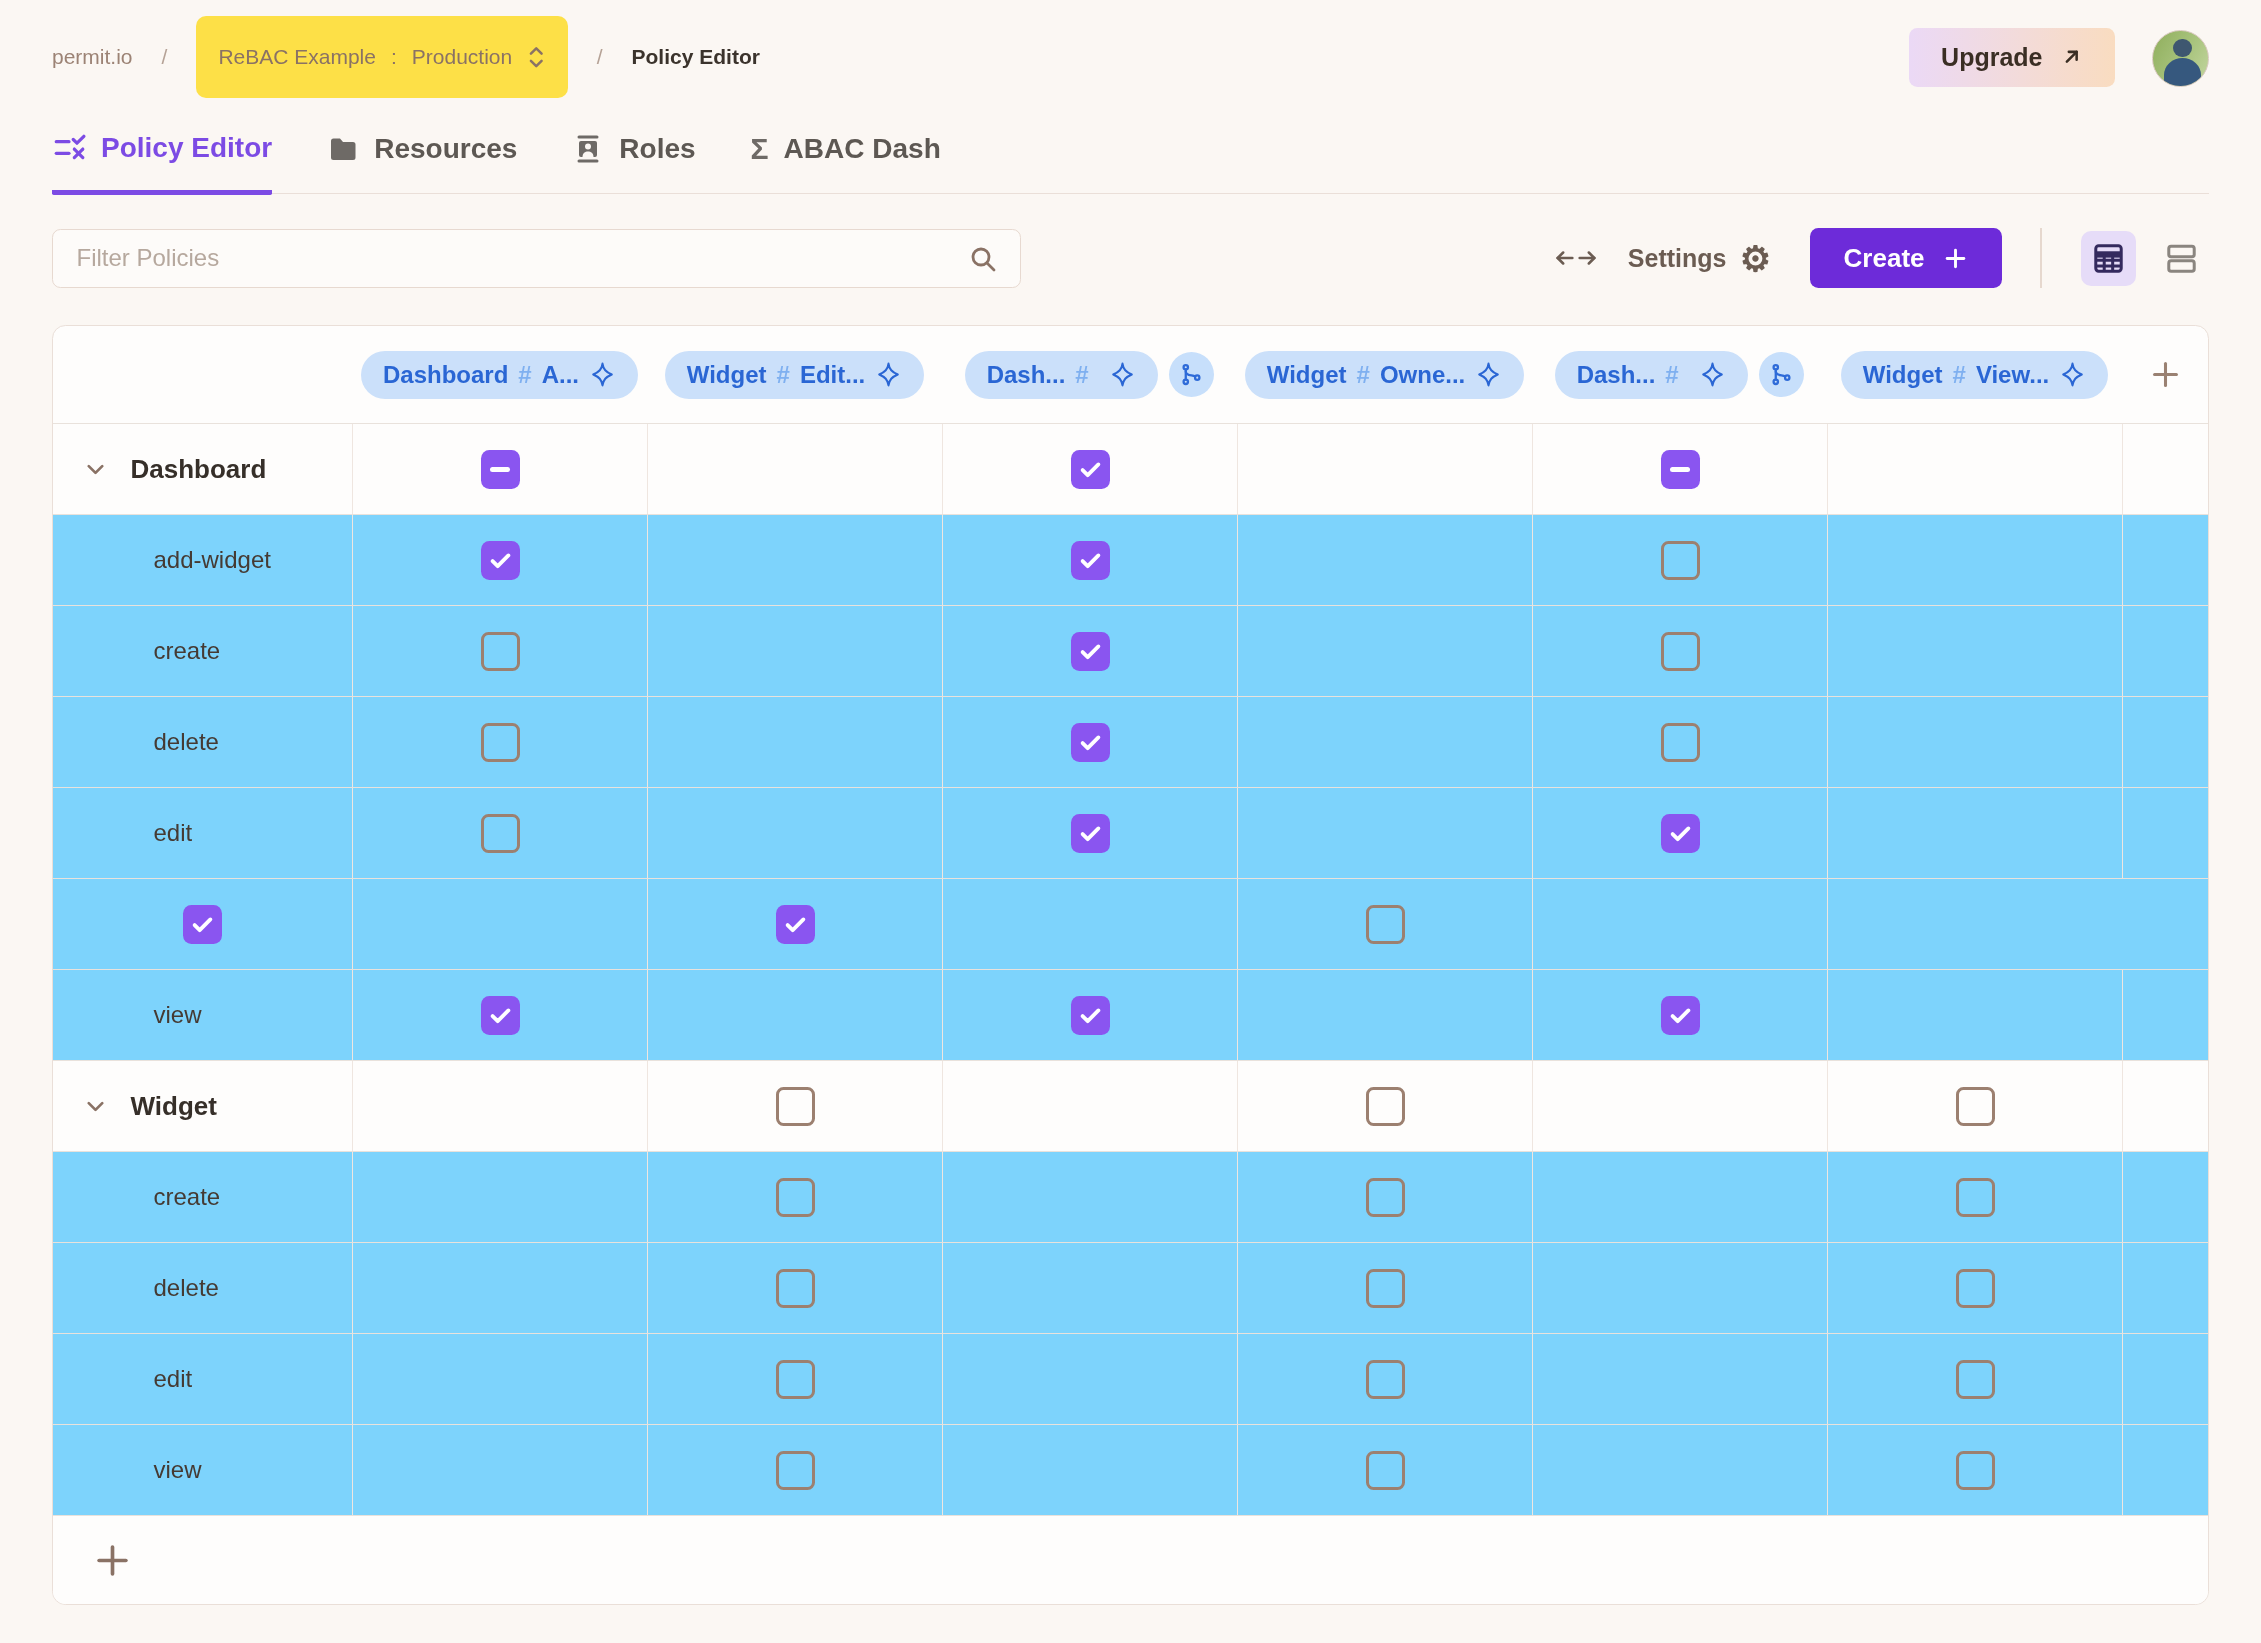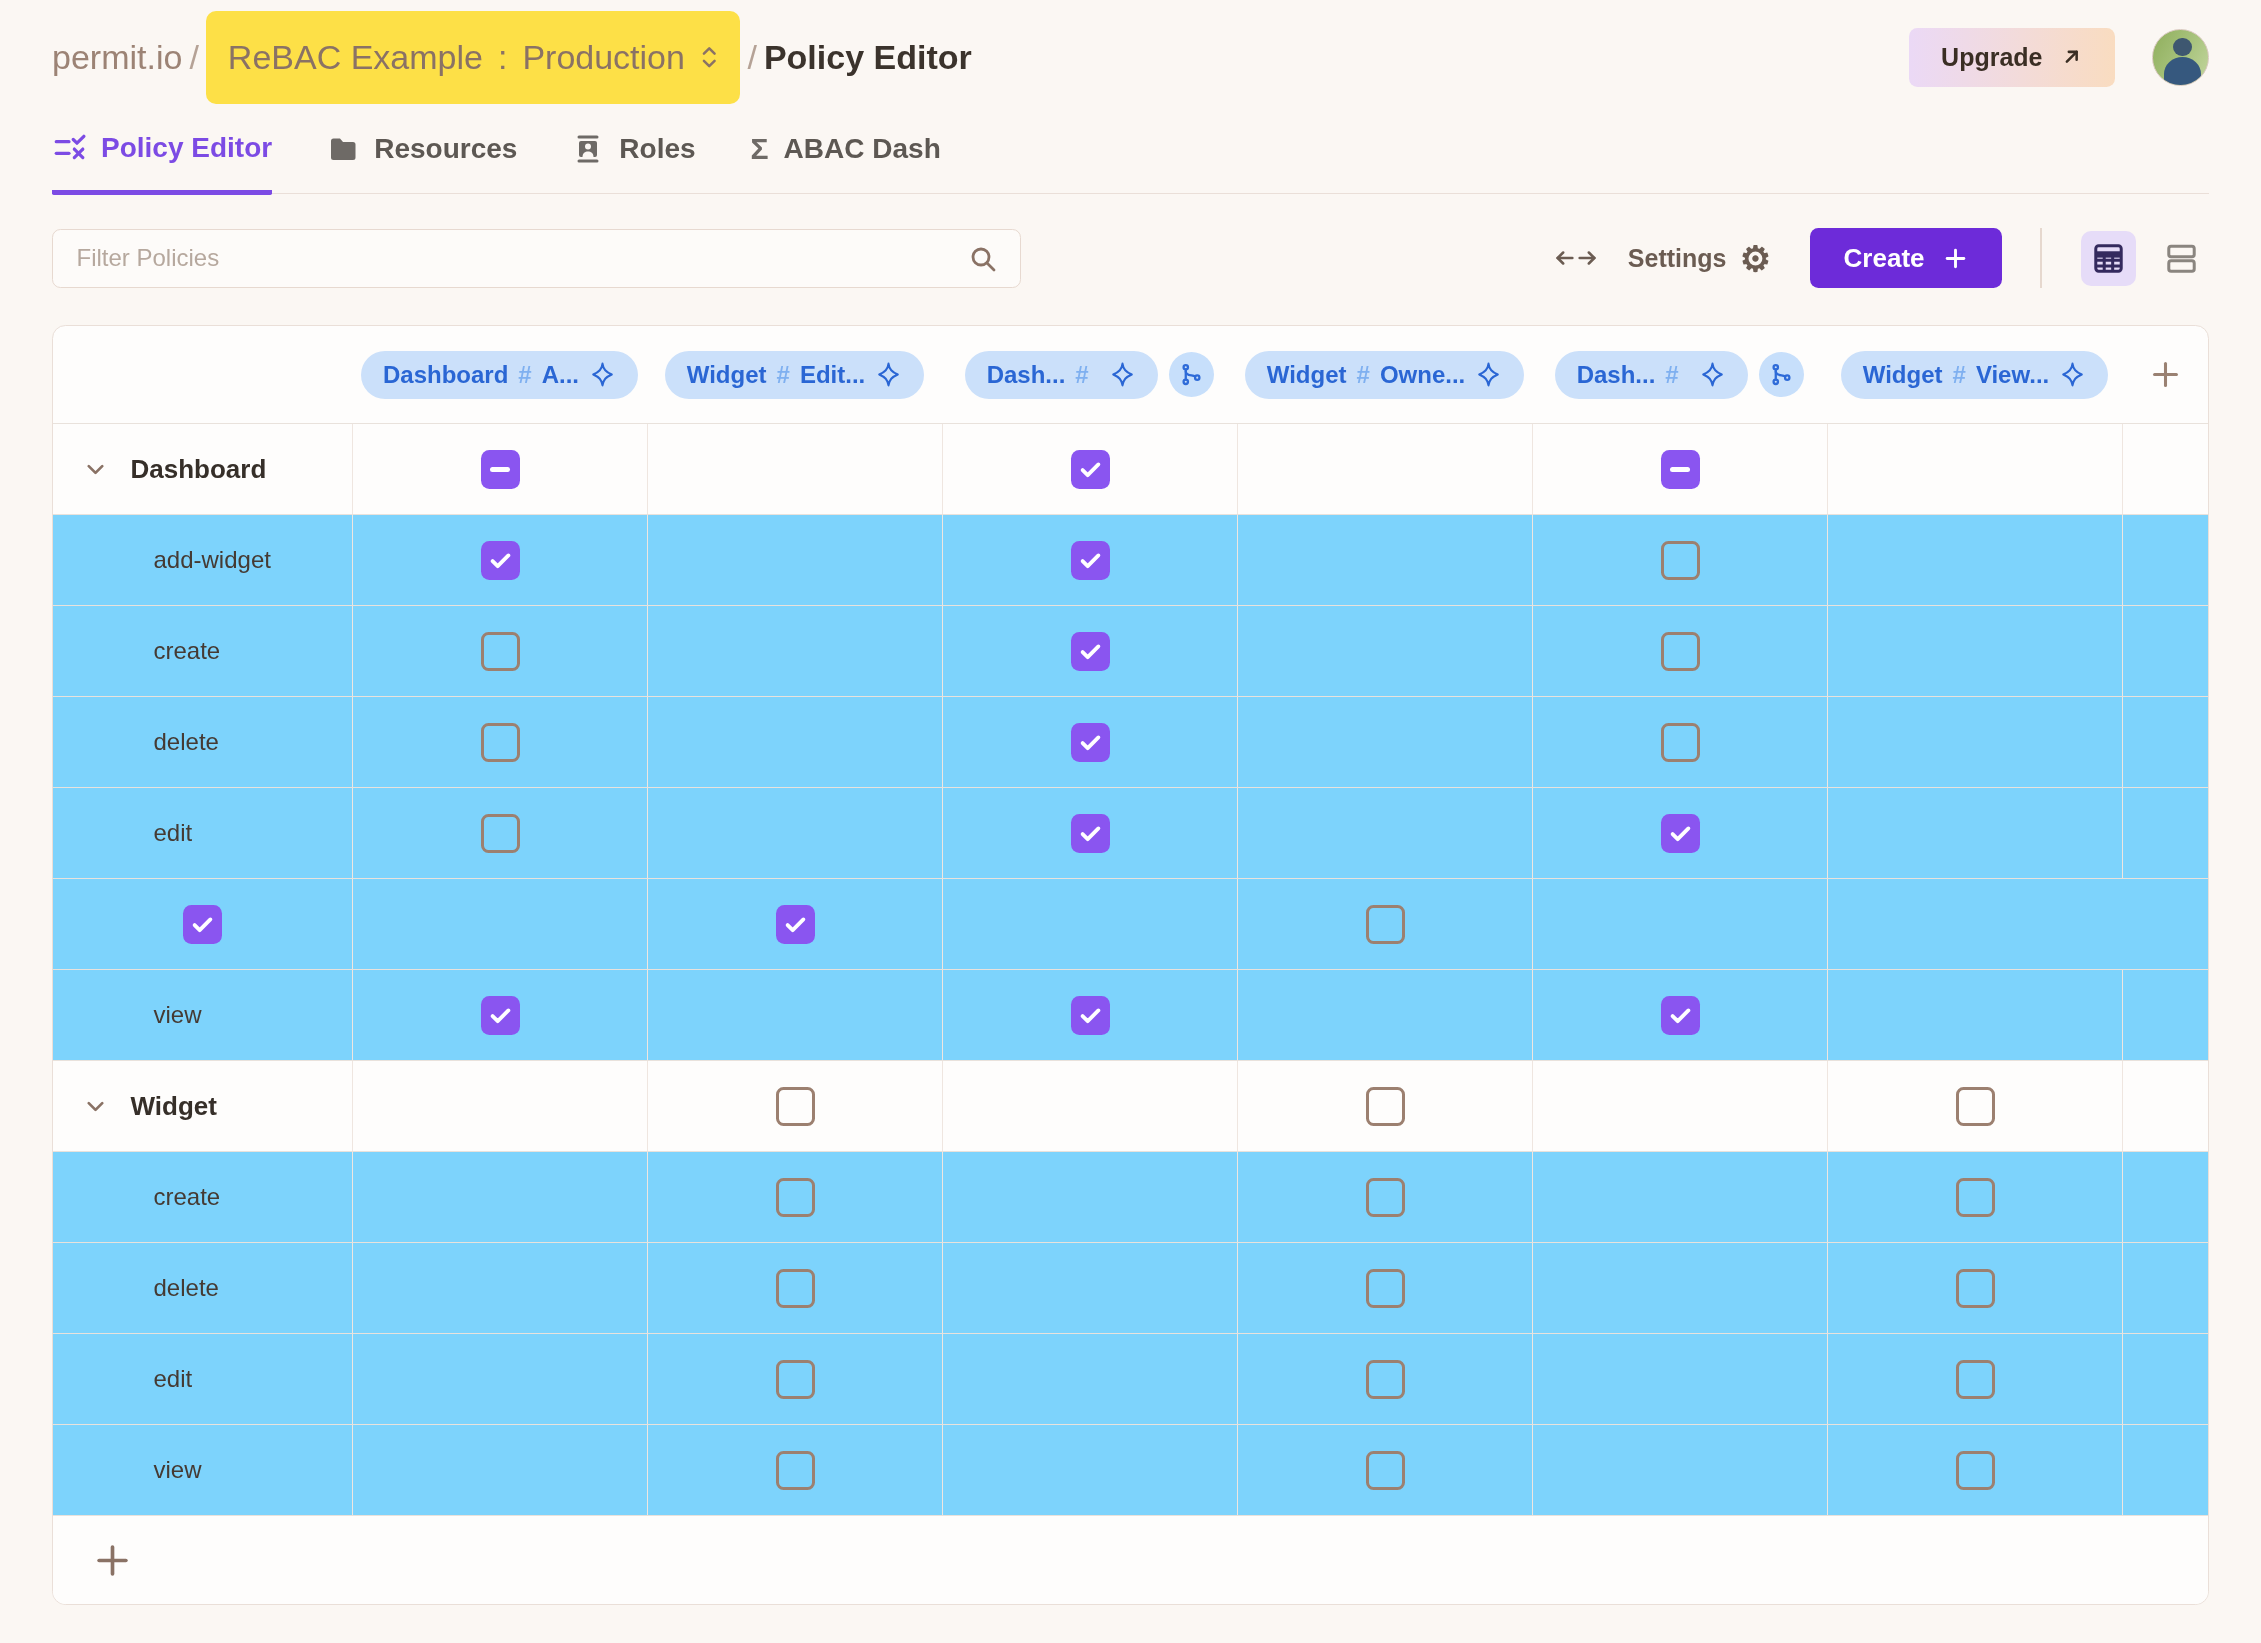--- a/index.html
+++ b/index.html
@@ -7,30 +7,30 @@
   body {
     font-family:"Liberation Sans", sans-serif;
     background:#FBF7F3;
     color:#3B332D;
     overflow:hidden;
   }
   .page { padding:0 52px; }
 
   
   .topbar { display:flex; align-items:center; justify-content:space-between; padding-top:27px; height:87px; }
-  .crumbs { display:flex; align-items:center; gap:7px; font-size:34px; color:#9C8375; }
+  .crumbs { display:flex; align-items:center; gap:29px; font-size:21px; color:#9C8375; }
   .crumb-sep { color:#B5A296; }
   .env-chip {
     display:flex; align-items:center; gap:15px;
     background:#fde047; border-radius:10px; padding:27px 22px;
     color:#8A7265; cursor:pointer;
   }
   .env-chip .colon { color:#8A7265; }
   .crumb-page { color:#3B332C; font-weight:600; }
-  .top-right { display:flex; align-items:center; gap:37px; }
+  .top-right { display:flex; align-items:flex-end; gap:37px; }
   .upgrade-btn {
     display:flex; align-items:center; gap:17px;
     background:linear-gradient(90deg,#EBD9F6 0%,#F3DBD9 55%,#F9DCC0 100%);
     border:none; border-radius:8.4px; padding:15px 32px;
     font-family:inherit; font-size:25px; font-weight:700; color:#3A2E24; cursor:pointer;
   }
   .avatar {
     width:57px; height:57px; border-radius:50%; position:relative; overflow:hidden;
     background:linear-gradient(120deg,#8FAE5C 0%,#A9C47E 55%,#C4D6A0 100%);
     border:1.7px solid #D8C9BE; cursor:pointer;

